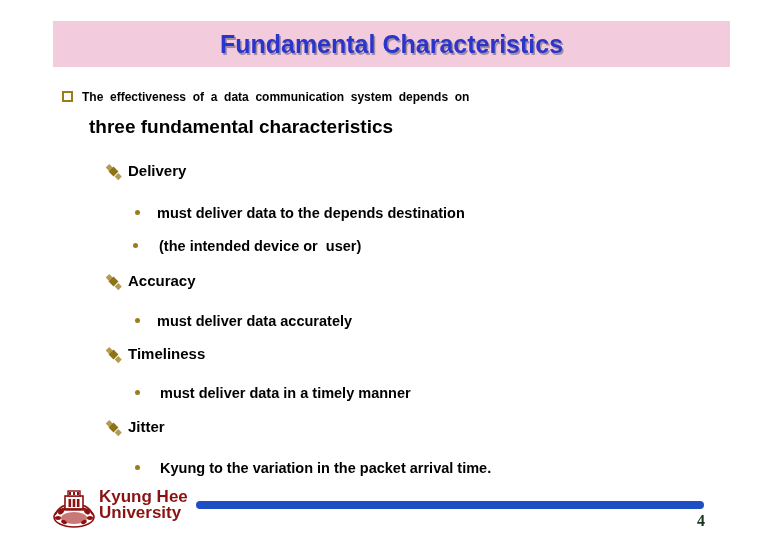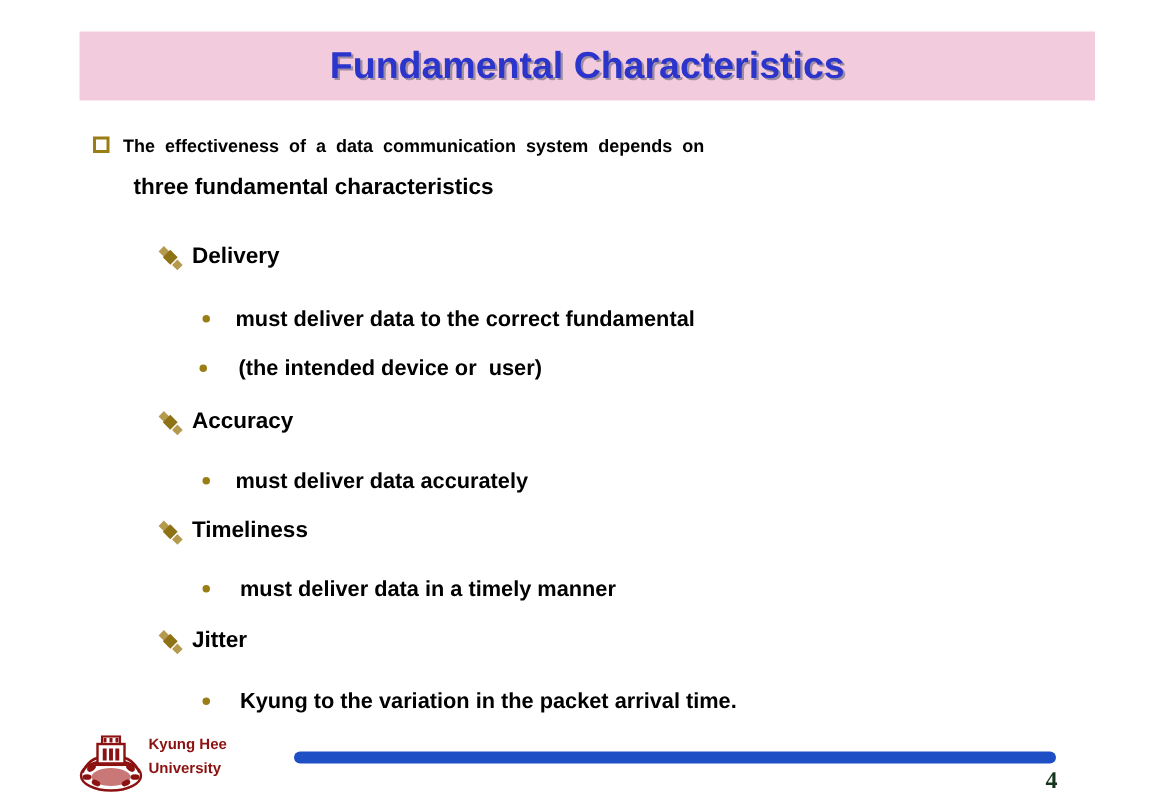--- a/index.html
+++ b/index.html
@@ -78,21 +78,21 @@
     border: 2px solid #9a7d15;
     box-sizing: border-box;
     margin-right: 9px;
     margin-top: 5px;
     flex: 0 0 auto;
     background: #ffffff;
   }
   .l1-cont {
     position: absolute;
     left: 89px;
-    font-size: 15px;
+    font-size: 19px;
     font-weight: bold;
     font-family: "Liberation Sans", sans-serif;
     color: #000000;
     white-space: nowrap;
   }
 
   
   .l2 {
     left: 106px;
   }
@@ -152,21 +152,21 @@
     left: 52px;
     top: 488px;
     width: 44px;
     height: 42px;
   }
   .footer-name {
     position: absolute;
     left: 99px;
     top: 489px;
     font-family: "Liberation Sans", sans-serif;
-    font-size: 10px;
+    font-size: 17px;
     font-weight: bold;
     line-height: 16px;
     color: #8c1212;
     white-space: pre-line;
   }
   .footer-bar {
     position: absolute;
     left: 196px;
     top: 501px;
     width: 508px;
@@ -205,21 +205,21 @@
     <span class="dia-icon">
         <i class="tl"></i>
         <i class="c"></i>
         <i class="br"></i>
       </span>
     <span class="txt">Delivery</span>
   </div>
 
   <div class="row l3" style="left:135px; top:203px;">
     <span class="dot-icon"></span>
-    <span class="txt" style="margin-left:17px;">must deliver data to the correct fundamental</span>
+    <span class="txt" style="margin-left:17px;">must deliver data to the depends destination</span>
   </div>
 
   <div class="row l3" style="left:133px; top:236px;">
     <span class="dot-icon"></span>
     <span class="txt" style="margin-left:17px;"> (the intended device or  user)</span>
   </div>
 
   <div class="row l2" style="top:271px;">
     <span class="dia-icon">
         <i class="tl"></i>

